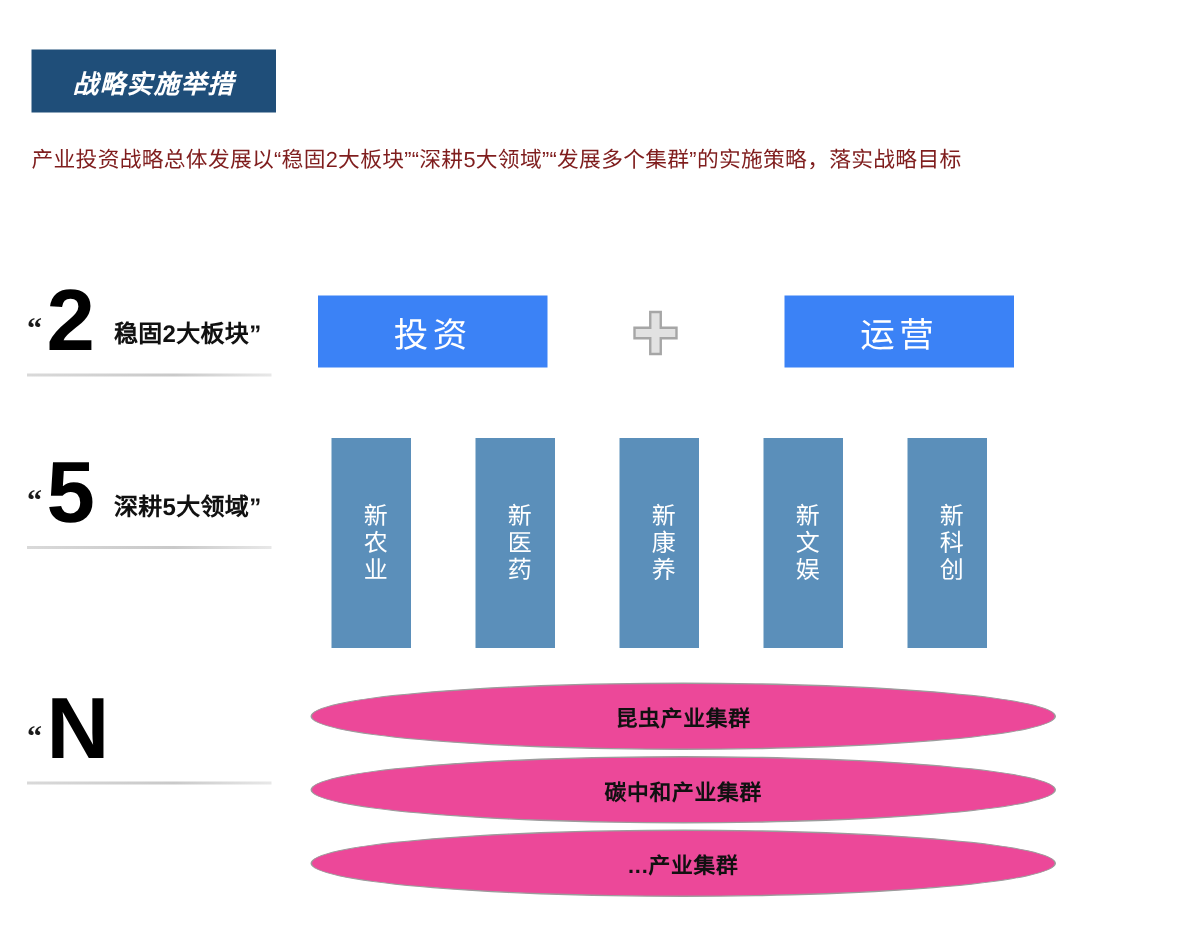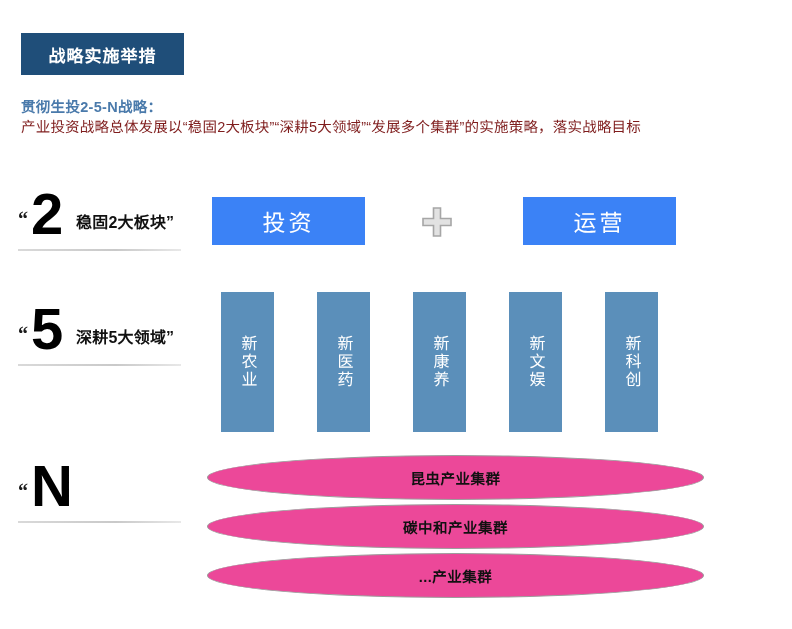--- a/index.html
+++ b/index.html
@@ -26,20 +26,21 @@
     background: #1F4E79;
     display: flex;
     align-items: center;
     justify-content: center;
   }
   .header-badge-label {
     color: #ffffff;
     font-size: 17px;
     font-weight: bold;
     letter-spacing: 1px;
+    font-style: italic;
   }
 
   
   .intro {
     position: absolute;
     left: 21px;
     top: 97px;
     width: 755px;
   }
   .intro-heading {
@@ -186,21 +187,20 @@
   #ellipse-2 { top: 553px; }
 </style>
 </head>
 <body>
 
 <div class="header-badge">
   <span class="header-badge-label">战略实施举措</span>
 </div>
 
 <div class="intro">
-  <div class="intro-heading">贯彻生投2-5-N战略：</div>
   <div class="intro-body">产业投资战略总体发展以“稳固2大板块”“深耕5大领域”“发展多个集群”的实施策略，落实战略目标</div>
 </div>
 
 <div class="numlabel" id="numlabel-2">
   <div class="numlabel-inner">
     <span class="quote-open">“</span>
     <span class="bignum">2</span>
     <span class="sublabel"><span>稳固2大板块</span><span>”</span></span>
   </div>
   <div class="underline"></div>

